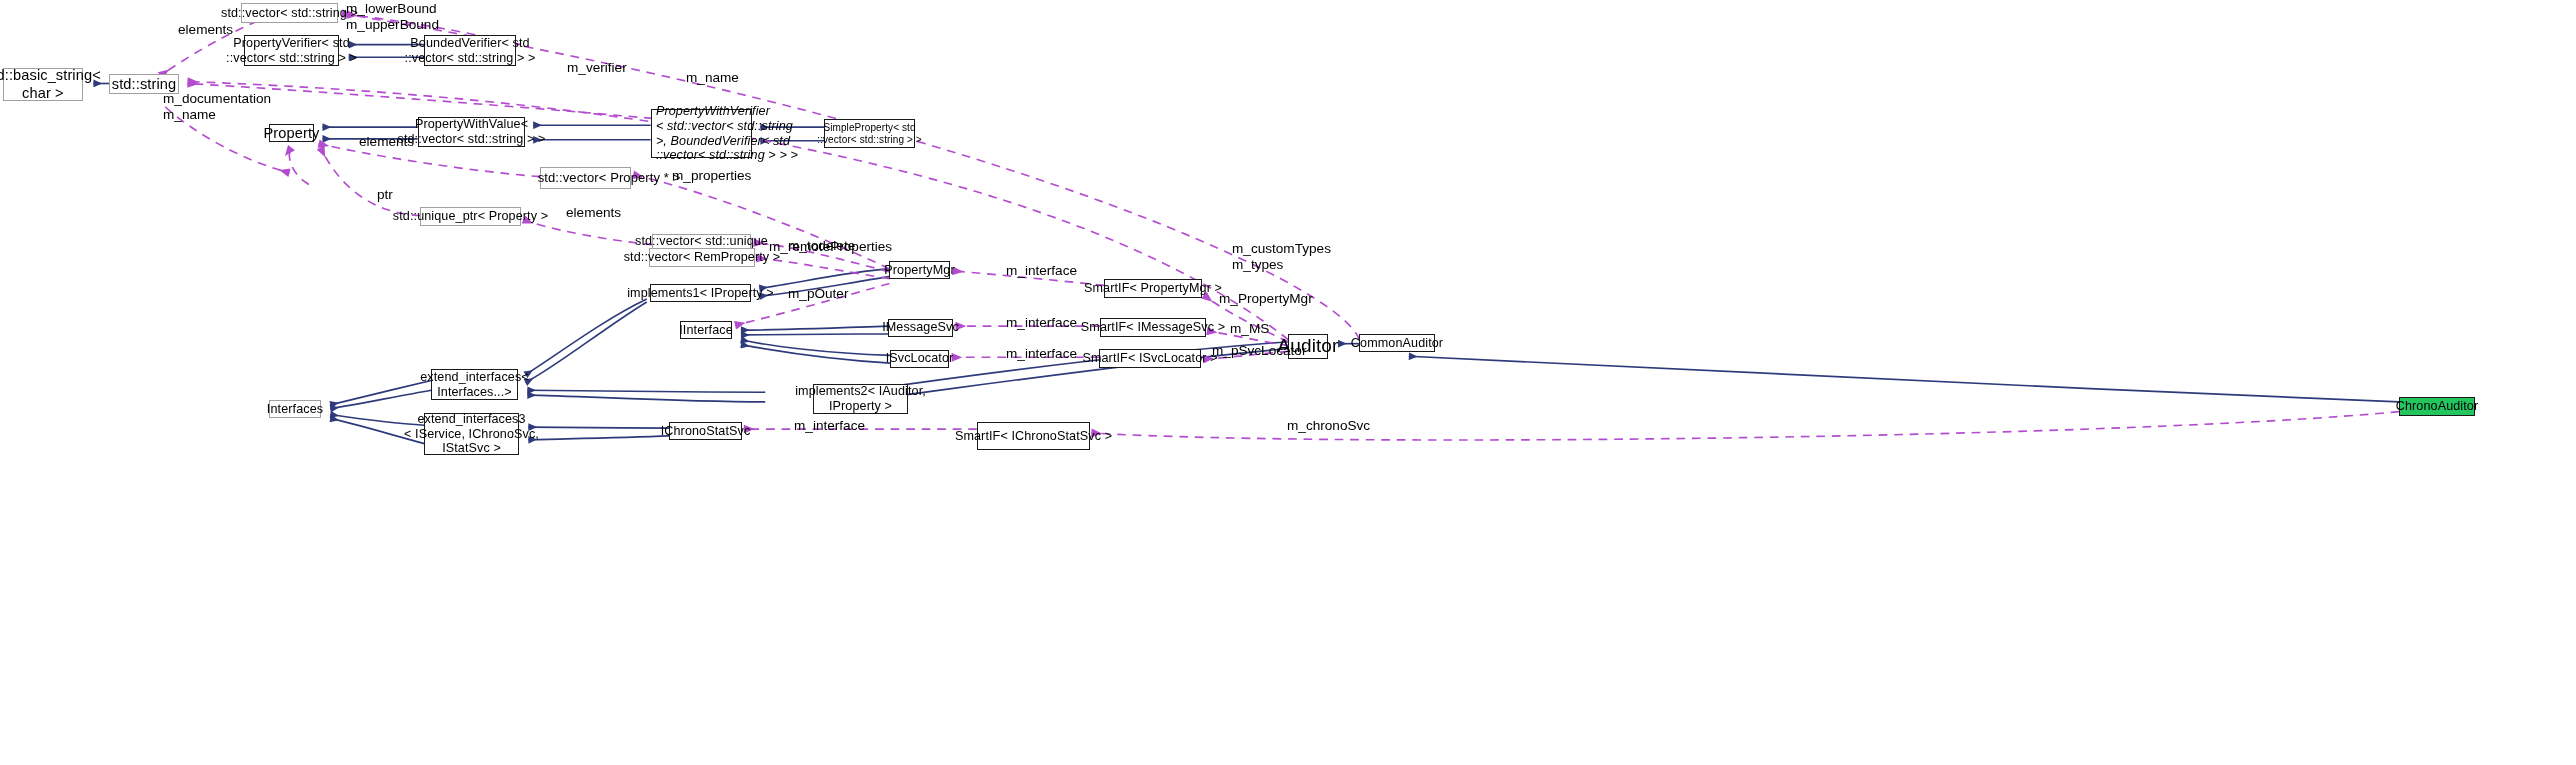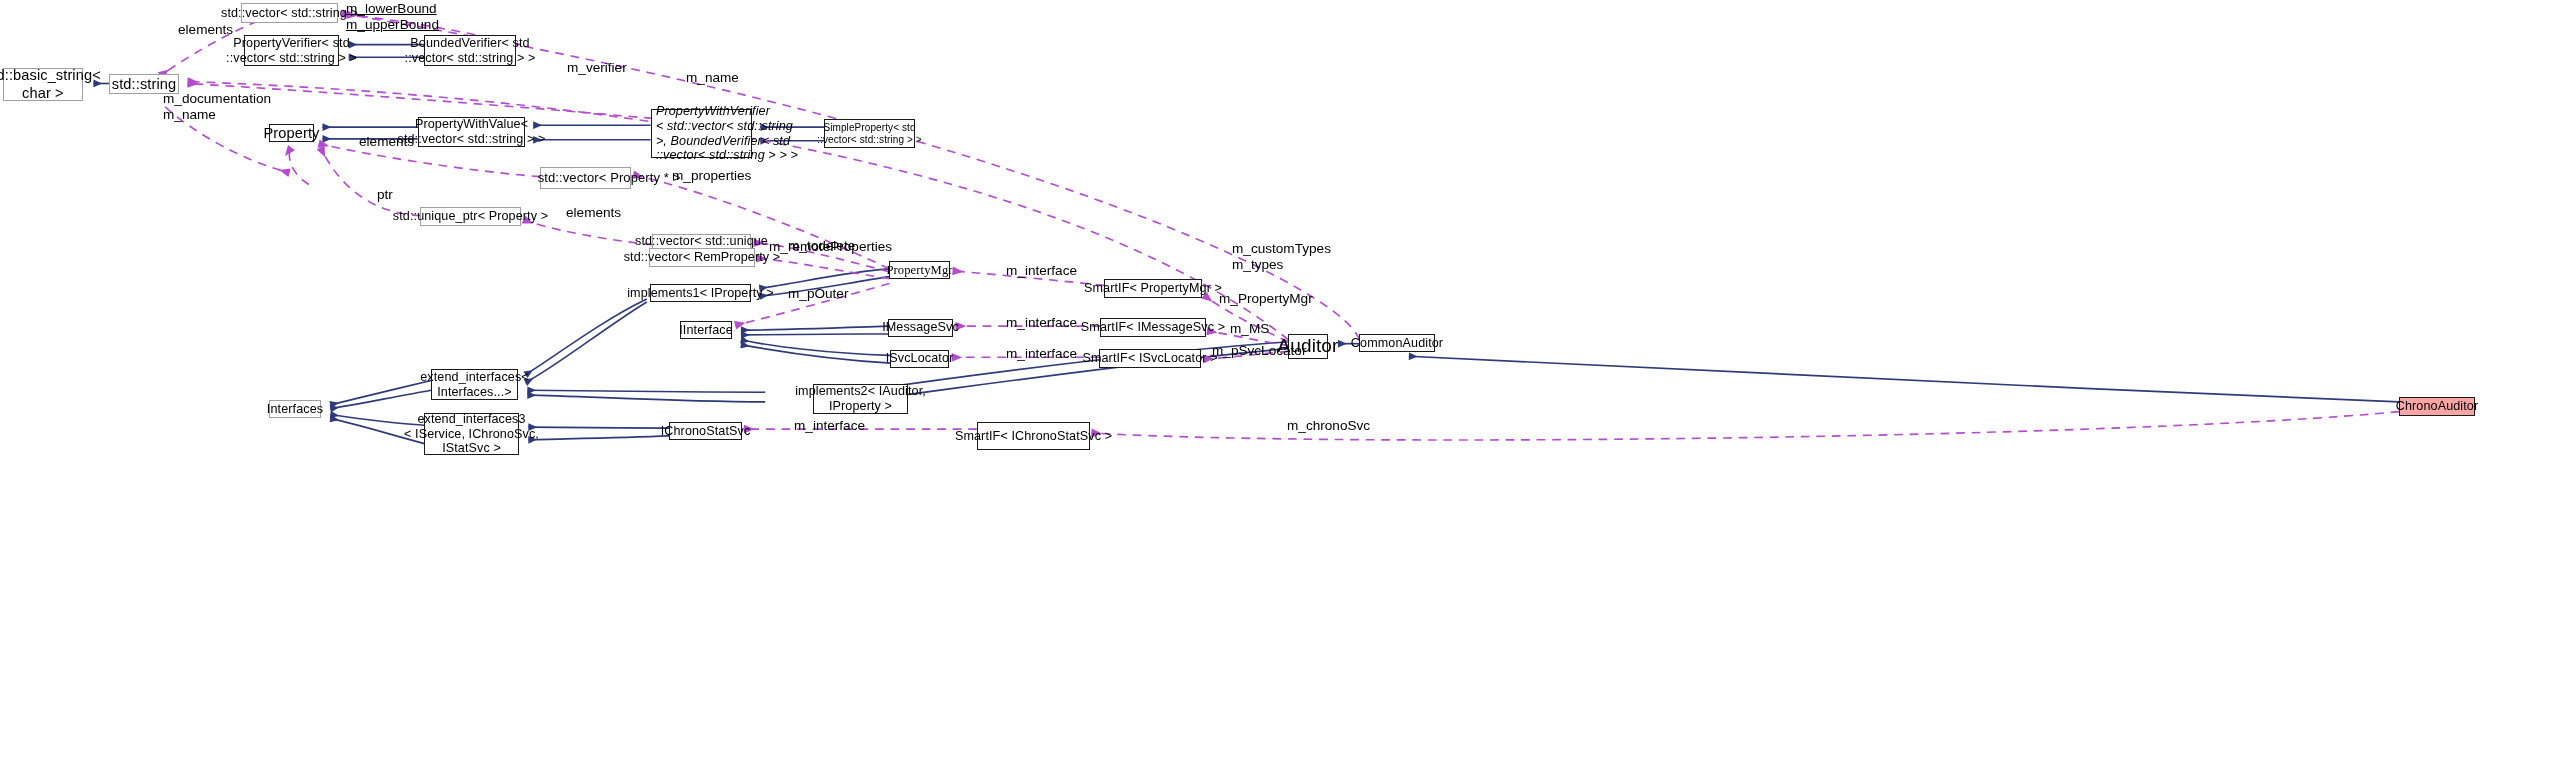--- a/index.html
+++ b/index.html
@@ -39,21 +39,21 @@
     letter-spacing: 0.1px;
   }
   .node.thin {
     border: 1px solid #a0a0a0;
   }
   .node.thick {
     border: 1.9px solid #1a1a1a;
   }
   .node.current {
     border: 1.9px solid #1a1a1a;
-    background: #fca5a5;
+    background: #22c55e;
   }
   .edge-label {
     position: absolute;
     font-family: "Liberation Sans", sans-serif;
     font-size: 13.6px;
     color: #000000;
     white-space: pre;
     line-height: 1.2;
     background: transparent;
   }
@@ -159,21 +159,21 @@
 
   <div class="node thin" style="left:540px; top:167px; width:91px; height:22px; font-size:13px;padding-left:47px;">std::vector&lt; Property * &gt;</div>
 
   <div class="node thin" style="left:420px; top:207px; width:101px; height:19.4px; font-size:12.6px;">std::unique_ptr&lt; Property &gt;</div>
 
   <div class="node thin" style="left:652px; top:234px; width:99px; height:29px; font-size:12.6px;">std::vector&lt; std::unique
 _ptr&lt; Property &gt; &gt;</div>
 
   <div class="node thin" style="left:649px; top:248px; width:106px; height:19.4px; font-size:12.6px;">std::vector&lt; RemProperty &gt;</div>
 
-  <div class="node thick" style="left:889px; top:261px; width:61px; height:18.4px; font-size:12.6px;font-family:Liberation Serif, serif;">PropertyMgr</div>
+  <div class="node thick" style="left:889px; top:261px; width:61px; height:18.4px; font-size:12.6px;">PropertyMgr</div>
 
   <div class="node thick" style="left:650px; top:284px; width:101px; height:18.4px; font-size:12.6px;">implements1&lt; IProperty &gt;</div>
 
   <div class="node thick" style="left:1104px; top:279px; width:98px; height:19.4px; font-size:12.6px;">SmartIF&lt; PropertyMgr &gt;</div>
 
   <div class="node thick" style="left:680px; top:321px; width:52px; height:18.4px; font-size:12.6px;">IInterface</div>
 
   <div class="node thick" style="left:888px; top:319px; width:65px; height:17.5px; font-size:12.6px;">IMessageSvc</div>
 
   <div class="node thick" style="left:1100px; top:318px; width:106px; height:19.4px; font-size:12.6px;">SmartIF&lt; IMessageSvc &gt;</div>
@@ -197,21 +197,21 @@
 IProperty &gt;</div>
 
   <div class="node thick" style="left:424px; top:413px; width:95px; height:42px; font-size:12.6px;">extend_interfaces3
 &lt; IService, IChronoSvc,
 IStatSvc &gt;</div>
 
   <div class="node thick" style="left:669px; top:422px; width:73px; height:18.4px; font-size:12.6px;">IChronoStatSvc</div>
 
   <div class="node thick" style="left:977px; top:422px; width:113px; height:28px; font-size:12.6px;">SmartIF&lt; IChronoStatSvc &gt;</div>
 
-  <div class="edge-label" style="left:346px; top:1px;text-decoration:underline;">m_lowerBound
+  <div class="edge-label" style="left:346px; top:1px;">m_lowerBound
 m_upperBound</div>
   <div class="edge-label" style="left:178px; top:22px;">elements</div>
   <div class="edge-label" style="left:567px; top:60px;">m_verifier</div>
   <div class="edge-label" style="left:686px; top:70px;">m_name</div>
   <div class="edge-label" style="left:163px; top:91px;">m_documentation
 m_name</div>
   <div class="edge-label" style="left:359px; top:134px;">elements</div>
   <div class="edge-label" style="left:672px; top:168px;">m_properties</div>
   <div class="edge-label" style="left:377px; top:187px;">ptr</div>
   <div class="edge-label" style="left:566px; top:205px;">elements</div>

